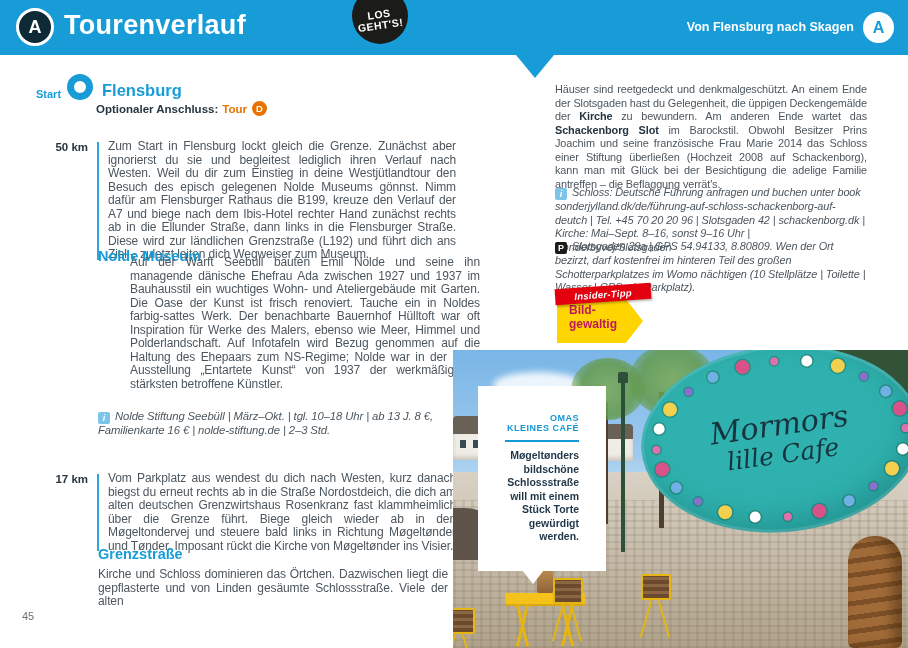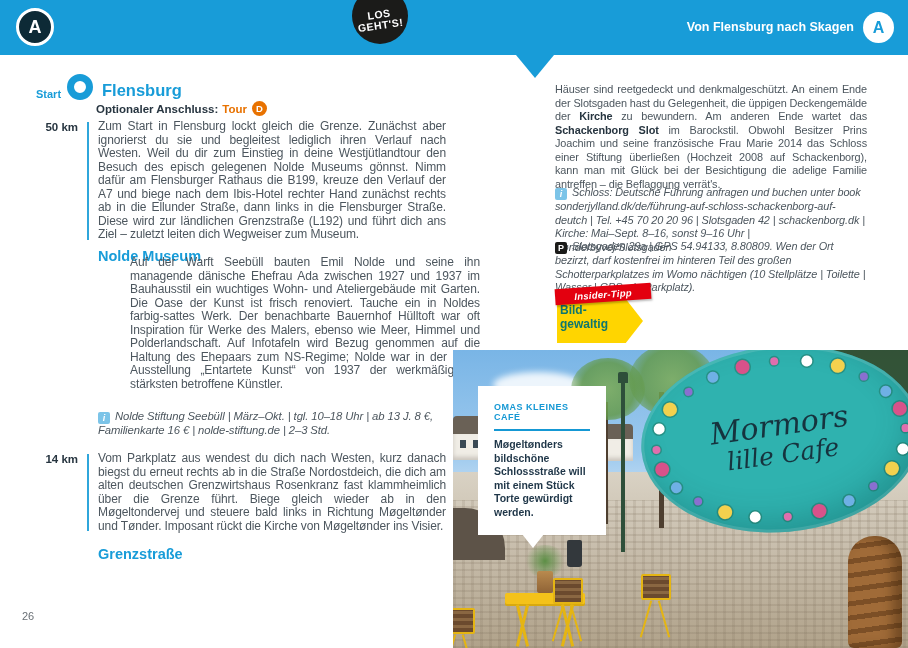--- a/index.html
+++ b/index.html
@@ -19,21 +19,21 @@
   
   .start-row{position:absolute;left:36px;top:74px;display:flex;align-items:flex-end;}
   .start-label{color:#189CD8;font-size:11px;font-weight:bold;margin-right:5px;width:26px;}
   .start-ring{width:12px;height:12px;border:7px solid #189CD8;border-radius:50%;background:#fff;margin-right:9px;}
   .stop1-heading{color:#189CD8;font-size:16.5px;font-weight:bold;}
   .optional-row{position:absolute;left:96px;top:101px;display:flex;align-items:center;font-size:11.5px;font-weight:bold;color:#273540;}
   .tour-word{color:#E87200;margin-left:4px;}
   .tour-badge{margin-left:5px;width:15px;height:15px;border-radius:50%;background:#E87200;color:#fff;font-size:9.5px;font-weight:bold;display:flex;align-items:center;justify-content:center;}
 
   .body-txt{font-size:12px;line-height:13.5px;color:#4c565e;text-align:justify;letter-spacing:-0.1px;}
-  .leg{position:absolute;left:34px;width:412px;display:flex;}
+  .leg{position:absolute;left:44px;width:412px;display:flex;margin-top:20px;}
   .leg .km{width:44px;text-align:right;font-weight:bold;color:#273540;font-size:11.5px;padding-top:1px;letter-spacing:0;}
   .leg .rule{width:2px;background:#2FA6DB;margin:2px 9px;}
   .leg .txt{width:348px;}
   .leg1{top:120px;} .leg2{top:452px;}
 
   .section-heading{position:absolute;left:98px;margin:0;color:#189CD8;font-size:14.5px;font-weight:bold;}
   .h-nolde{top:248px;} .h-mogel{top:546px;}
   .plain-para{position:absolute;left:98px;width:350px;}
   .p-nolde{top:256px;margin-left:32px;} .p-mogel{top:568px;}
 
@@ -46,21 +46,21 @@
 
   
   .rc{position:absolute;left:555px;width:312px;}
   .rc-para{top:83px;}
   .rc-info{left:555px;width:312px;font-size:10.9px;}
   .i-schloss{top:186px;} .pk-slots{top:240px;}
   .seg-b{font-weight:bold;color:#273540;}
 
   .tip-area{position:absolute;left:555px;top:288px;width:312px;height:62px;}
   .flag{position:absolute;left:2px;top:11px;width:86px;height:44px;background:#FFD500;clip-path:polygon(0 0,80% 0,100% 50%,80% 100%,0 100%);}
-  .flag-text{padding:5px 0 0 3px;width:58px;color:#0f766e;font-weight:bold;font-size:12px;line-height:13.5px;}
+  .flag-text{padding:5px 0 0 12px;width:58px;color:#be185d;font-weight:bold;font-size:12px;line-height:13.5px;}
   .ribbon{position:absolute;left:0;top:-2px;width:96px;height:16px;background:#E3000F;color:#fff;font-style:italic;font-weight:bold;font-size:9.5px;display:flex;align-items:center;justify-content:center;transform:rotate(-4deg);letter-spacing:.3px;box-shadow:1px 2px 2px rgba(0,0,0,.25);}
   .tip-text{position:absolute;left:78px;top:2px;width:234px;font-style:italic;font-size:11.3px;line-height:14.5px;color:#4c565e;}
 
   
   .photo{position:absolute;left:453px;top:350px;width:455px;height:298px;overflow:hidden;background:linear-gradient(180deg,#79b5e6 0%,#9ecaee 35%,#cfe3f4 52%,#e9f1f8 60%);}
   .cloud{position:absolute;background:rgba(255,255,255,.85);border-radius:50%;filter:blur(3px);}
   .cl1{left:40px;top:22px;width:90px;height:26px;}
   .cl2{left:250px;top:40px;width:70px;height:20px;}
   .foliage{position:absolute;background:#2c4a28;border-radius:50%;opacity:.92;}
   .f-tr{right:-28px;top:-34px;width:150px;height:96px;}
@@ -94,35 +94,36 @@
   .tleg{position:absolute;top:11px;width:3px;height:43px;background:#e5b512;}
   .tl1{left:16px;transform:rotate(14deg);} .tl2{left:61px;transform:rotate(-14deg);} .tl3{left:16px;transform:rotate(-14deg);} .tl4{left:61px;transform:rotate(14deg);}
   .pot{position:absolute;left:32px;top:-22px;width:16px;height:22px;background:linear-gradient(180deg,#b98a4e,#8f6336);border-radius:2px;}
   .plant{position:absolute;left:18px;top:-48px;width:44px;height:32px;background:radial-gradient(circle,#5d8f46 0%,rgba(93,143,70,0) 70%);border-radius:50%;}
   .chair{position:absolute;width:30px;height:64px;}
   .ch1{left:100px;top:228px;} .ch2{left:188px;top:224px;} .ch3{left:-8px;top:258px;}
   .chair .back{width:26px;height:22px;border:2px solid #e5b512;border-radius:2px;background:repeating-linear-gradient(0deg,#6b4a2e 0 4px,#8a6742 4px 7px);}
   .chair .cleg{position:absolute;top:26px;width:2px;height:38px;background:#e5b512;}
   .chair .cg1{left:4px;transform:rotate(16deg);} .chair .cg2{left:22px;transform:rotate(-16deg);}
 
-  .omas{position:absolute;left:25px;top:36px;width:128px;background:#fff;padding:16px;box-sizing:border-box;}
+  .omas{position:absolute;left:25px;top:36px;width:128px;background:#fff;padding:27px;box-sizing:border-box;text-align:right;}
   .omas:after{content:"";position:absolute;left:44px;bottom:-13px;border-left:11px solid transparent;border-right:11px solid transparent;border-top:14px solid #fff;}
   .omas-title{color:#1598D4;font-size:9px;font-weight:bold;letter-spacing:.5px;}
   .omas-rule{height:2px;background:#1598D4;margin:7px 0;}
   .omas-text{font-size:10.5px;font-weight:bold;color:#1f3648;line-height:13.5px;}
 </style>
 </head>
 <body>
 
 <div class="page">
 
   <div class="topbar">
     <div class="brand-logo">
         <span>A</span>
       </div>
+    <h1 class="page-title">Tourenverlauf</h1>
     <div class="badge">
       <div class="badge-text">
         <span>LOS</span>
         <span>GEHT'S!</span>
       </div>
     </div>
     <div class="route-label">Von Flensburg nach Skagen</div>
     <div class="route-logo">
         <span>A</span>
       </div>
@@ -147,28 +148,29 @@
   </div>
 
   <h2 class="section-heading h-nolde">Nolde Museum</h2>
   <div class="plain-para p-nolde body-txt">Auf der Warft Seebüll bauten Emil Nolde und seine ihn managende dänische Ehefrau Ada zwischen 1927 und 1937 im Bauhausstil ein wuchtiges Wohn- und Ateliergebäude mit Garten. Die Oase der Kunst ist frisch renoviert. Tauche ein in Noldes farbig-sattes Werk. Der benachbarte Bauernhof Hülltoft war oft Inspiration für Werke des Malers, ebenso wie Meer, Himmel und Polderlandschaft. Auf Infotafeln wird Bezug genommen auf die Haltung des Ehepaars zum NS-Regime; Nolde war in der Nazi-Ausstellung „Entartete Kunst“ von 1937 der werkmäßig am stärksten betroffene Künstler.</div>
 
   <div class="info-line i-nolde">
     <span class="ibadge">i</span><span>Nolde Stiftung Seebüll | März–Okt. | tgl. 10–18 Uhr | ab 13 J. 8 €, Familienkarte 16 € | nolde-stiftung.de | 2–3 Std.</span>
   </div>
 
   <div class="leg leg2">
-    <div class="km">14 km</div>
+    <div class="km">17 km</div>
     <div class="rule"></div>
     <div class="txt body-txt">Vom Parkplatz aus wendest du dich nach Westen, kurz danach biegst du erneut rechts ab in die Straße Nordostdeich, die dich am alten deutschen Grenzwirtshaus Rosenkranz fast klammheimlich über die Grenze führt. Biege gleich wieder ab in den Møgeltondervej und steuere bald links in Richtung Møgeltønder und Tønder. Imposant rückt die Kirche von Møgeltønder ins Visier.</div>
   </div>
 
   <h2 class="section-heading h-mogel">Grenzstraße</h2>
-
-  <div class="pagenum">26</div>
+  <div class="plain-para p-mogel body-txt">Kirche und Schloss dominieren das Örtchen. Dazwischen liegt die gepflasterte und von Linden gesäumte Schlossstraße. Viele der alten</div>
+
+  <div class="pagenum">45</div>
 
   <div class="rc rc-para body-txt" style="font-size:10.9px;"><span>Häuser sind reetgedeckt und denkmalgeschützt. An einem Ende der Slotsgaden hast du Gelegenheit, die üppigen Deckengemälde der </span><span class="seg-b">Kirche</span><span> zu bewundern. Am anderen Ende wartet das </span><span class="seg-b">Schackenborg Slot</span><span> im Barockstil. Obwohl Besitzer Prins Joachim und seine französische Frau Marie 2014 das Schloss einer Stiftung überließen (Hochzeit 2008 auf Schackenborg), kann man mit Glück bei der Besichtigung die adelige Familie antreffen – die Beflaggung verrät's.</span></div>
 
   <div class="info-line rc-info i-schloss">
     <span class="ibadge">i</span><span>Schloss: Deutsche Führung anfragen und buchen unter book sonderjylland.dk/de/führung-auf-schloss-schackenborg-auf-deutch | Tel. +45 70 20 20 96 | Slotsgaden 42 | schackenborg.dk | Kirche: Mai–Sept. 8–16, sonst 9–16 Uhr | Sønderbyvej/Slotsgaden</span>
   </div>
   <div class="info-line rc-info pk-slots">
     <span class="pbadge">P</span><span>Slotsgaden 29a | GPS 54.94133, 8.80809. Wen der Ort bezirzt, darf kostenfrei im hinteren Teil des großen Schotterparkplatzes im Womo nächtigen (10 Stellplätze | Toilette | Wasser | GPS wie Parkplatz).</span>
   </div>
 

